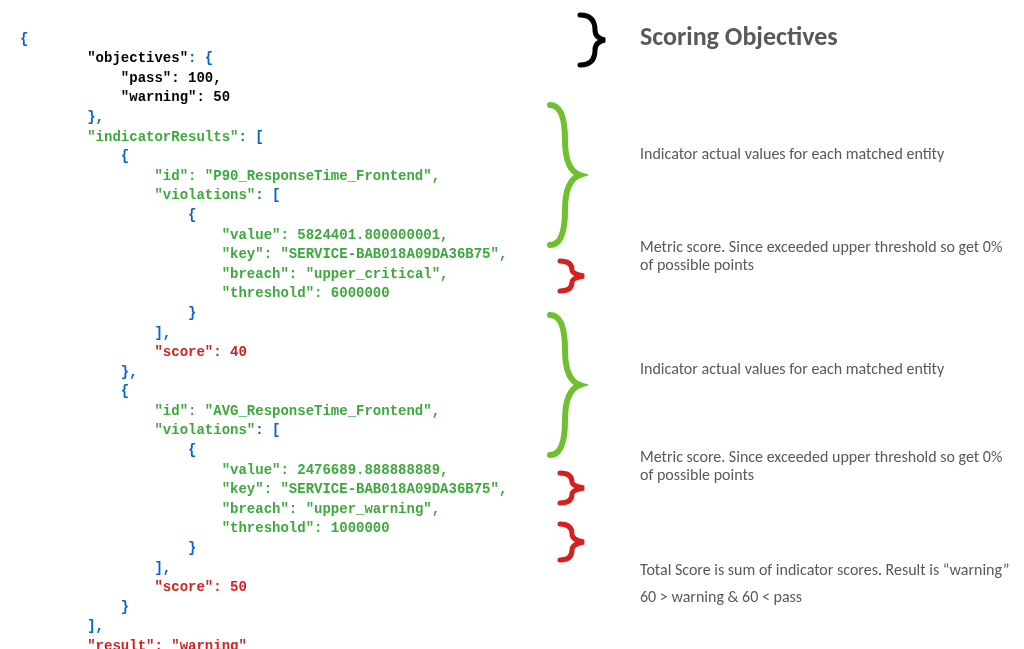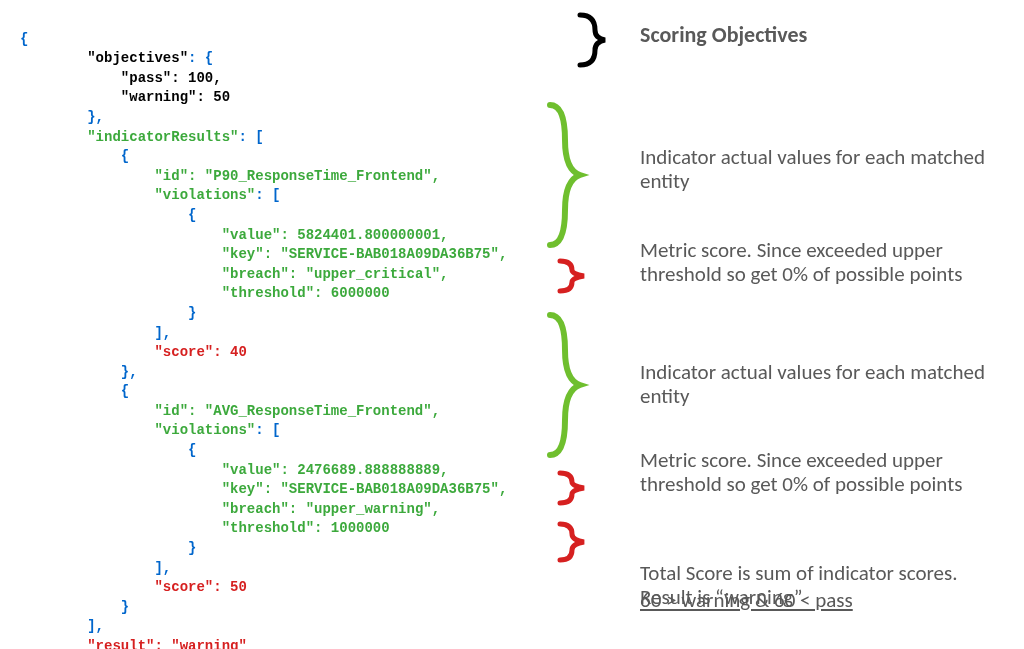--- a/index.html
+++ b/index.html
@@ -30,21 +30,21 @@
     position: absolute;
     left: 640px;
     top: 0;
     width: 370px;
     font-family: Calibri, Arial, sans-serif;
     font-weight: 400;
     color: #595959;
   }
   .ann {
     position: absolute;
-    font-size: 21px;
+    font-size: 16px;
     line-height: 1.15;
   }
   .brace {
     position: absolute;
     font-family: serif;
     transform-origin: center;
   }
   .brace svg { display: block; }
 </style>
 </head>
@@ -117,20 +117,20 @@
     </svg>
 </div>
 
 <div class="brace" style="left:550px; top:520px;">
 <svg width="60" height="44" viewBox="0 0 60 44">
       <path d="M10 4 Q22 4 22 14 Q22 20 34 22 Q22 24 22 30 Q22 40 10 40" fill="none" stroke="#d62020" stroke-width="5" stroke-linecap="round"></path>
     </svg>
 </div>
 
 <div class="annotations">
-  <div class="ann" style="top:22px; font-weight:bold; font-size:22px;">Scoring Objectives</div>
+  <div class="ann" style="top:22px; font-weight:bold; font-size:26px;">Scoring Objectives</div>
   <div class="ann" style="top:145px;">Indicator actual values for each matched entity</div>
   <div class="ann" style="top:238px;">Metric score.  Since exceeded upper threshold so get 0% of possible points</div>
   <div class="ann" style="top:360px;">Indicator actual values for each matched entity</div>
   <div class="ann" style="top:448px;">Metric score.  Since exceeded upper threshold so get 0% of possible points</div>
   <div class="ann" style="top:561px;">Total Score is sum of indicator scores.  Result is “warning”</div>
-  <div class="ann" style="top:588px;text-decoration:underline;">60 &gt; warning &amp; 60 &lt; pass</div>
+  <div class="ann" style="top:588px;">60 &gt; warning &amp; 60 &lt; pass</div>
 </div>
 
 </body></html>

